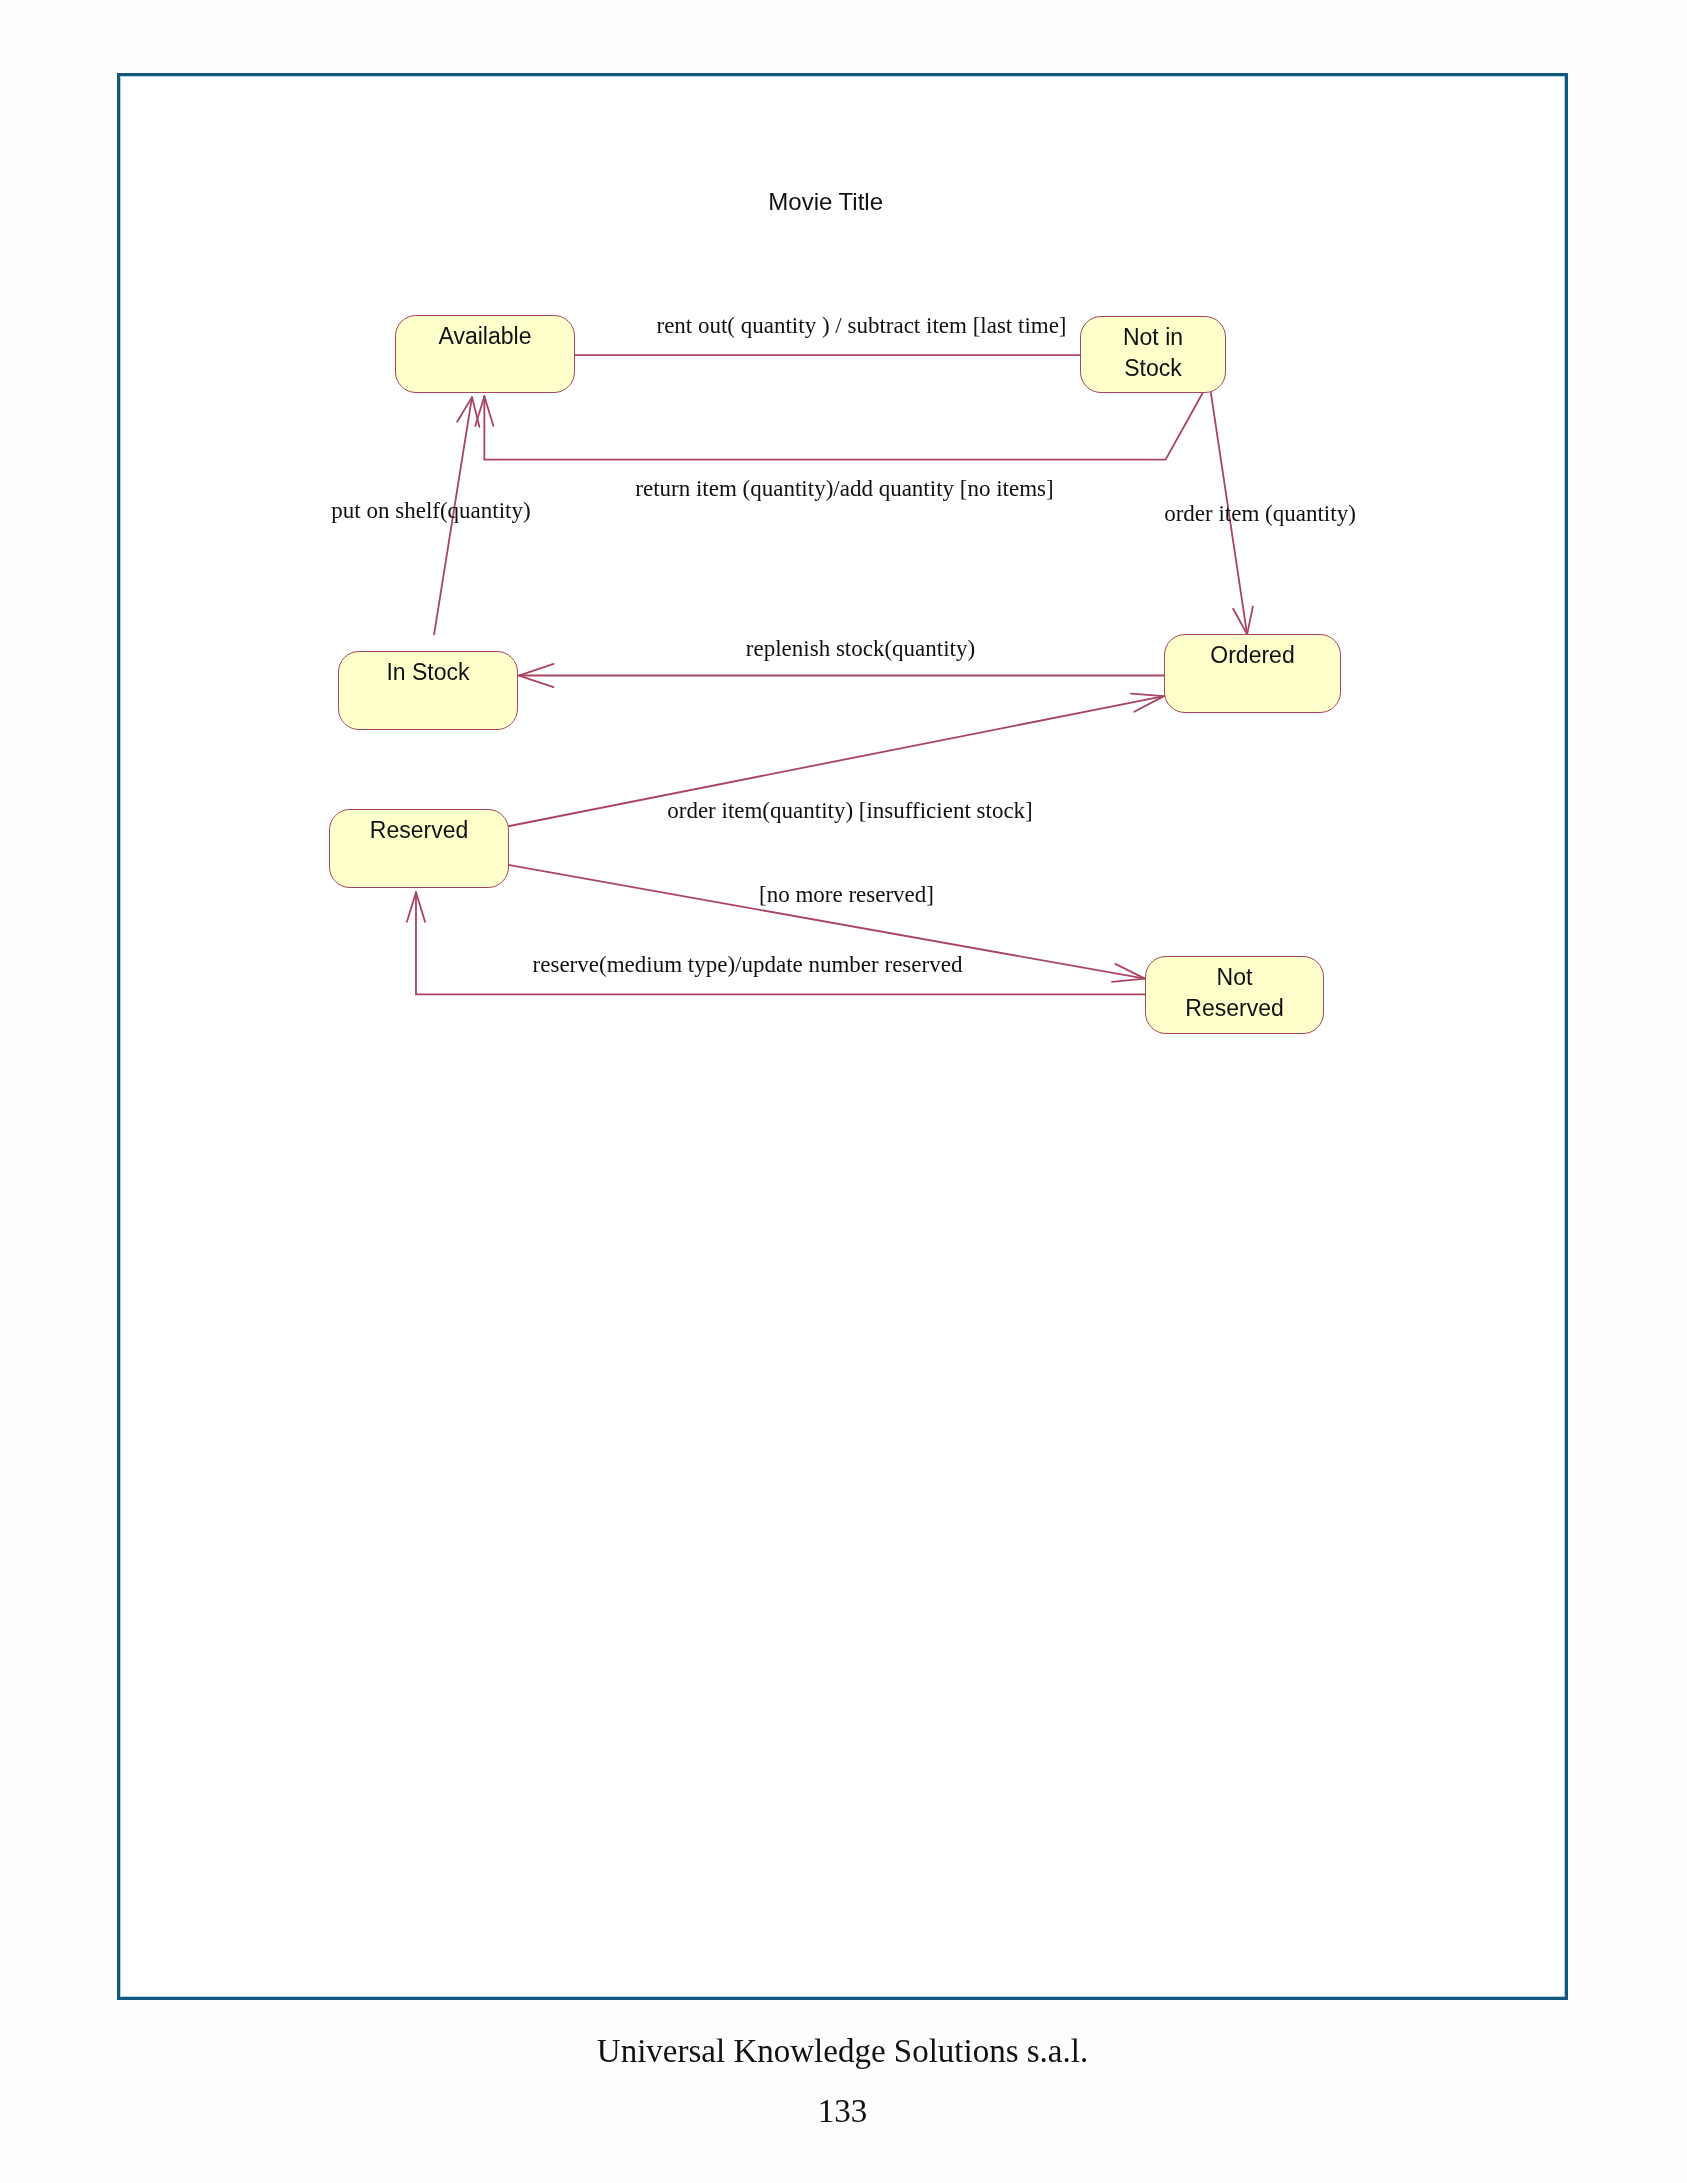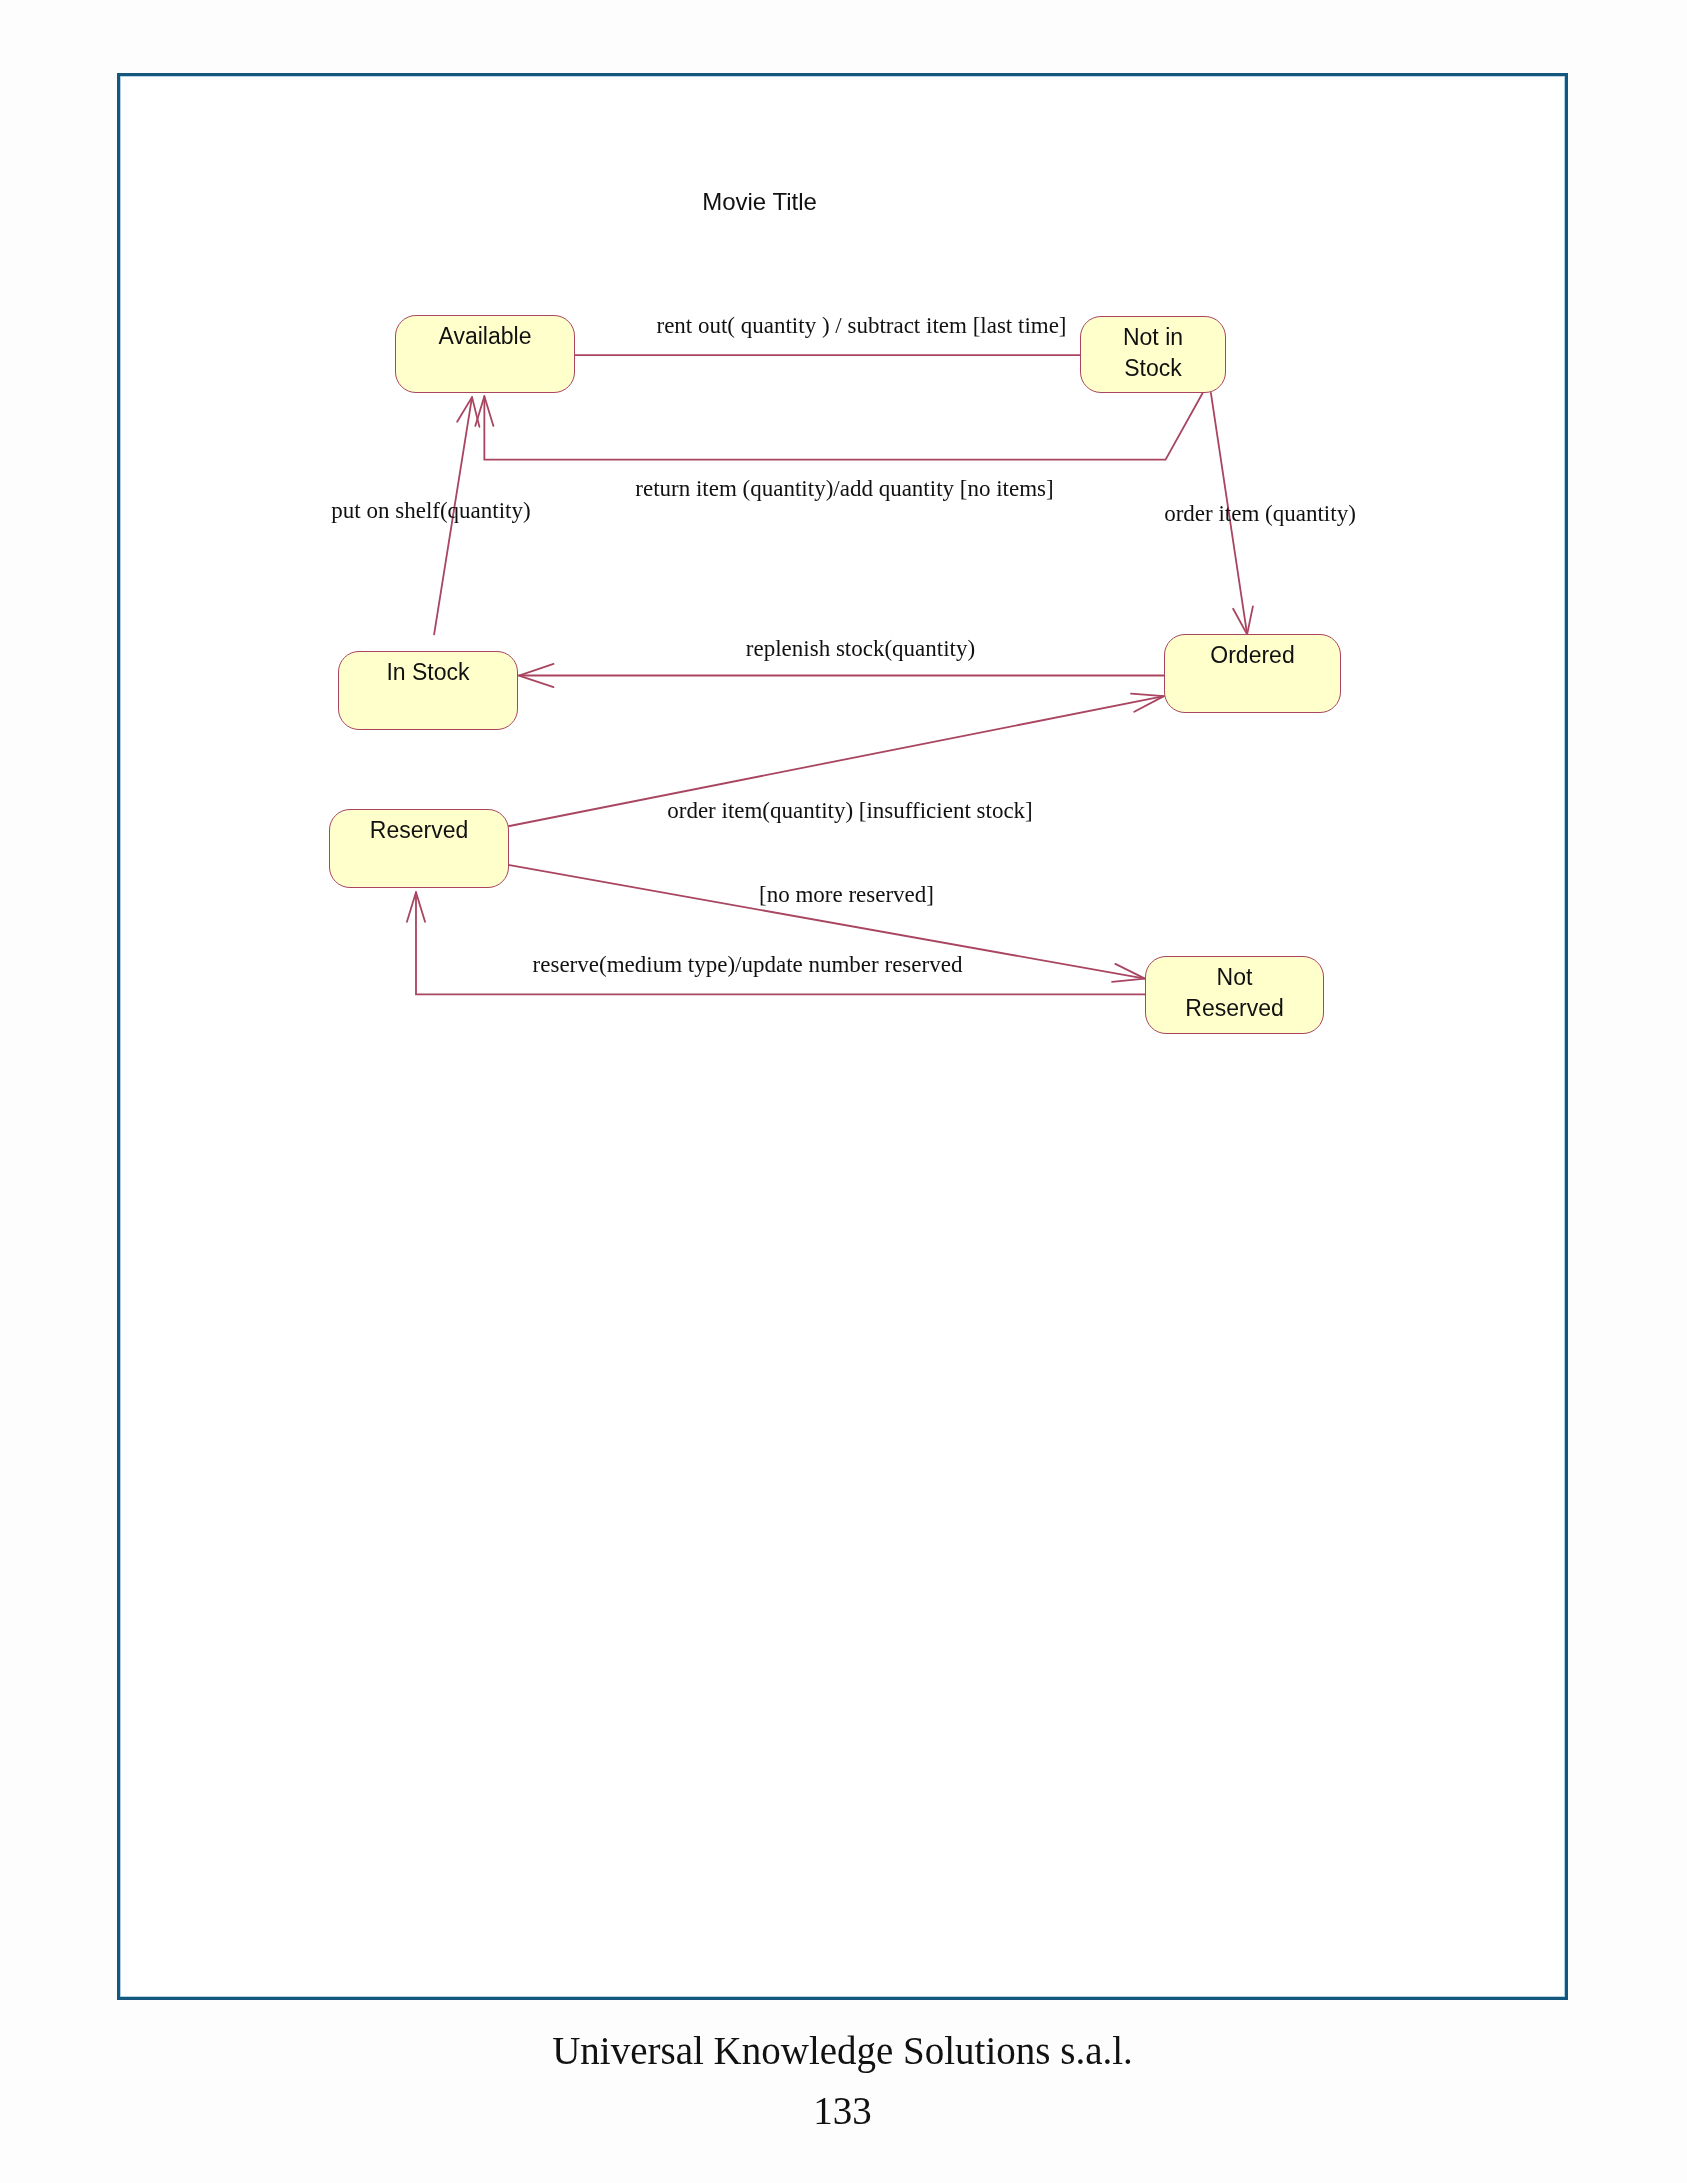--- a/index.html
+++ b/index.html
@@ -20,21 +20,21 @@
   }
   .page-frame{
     position:absolute;left:117px;top:73px;width:1451px;height:1927px;
     border:3.3px solid var(--page-border);
     box-shadow:inset 0 0 0 0.8px #9cc3dc;
     background:#ffffff;
     box-sizing:border-box;
   }
   .diagram-title{
     position:absolute;left:636px;top:188px;width:247px;
-    text-align:center;font-size:24px;line-height:28px;
+    text-align:right;font-size:24px;line-height:28px;
   }
   .state{
     position:absolute;
     background:var(--state-fill);
     border:1.6px solid var(--state-border);
     border-radius:21px;
     box-sizing:border-box;
     text-align:center;
     font-size:23px;line-height:30.5px;
     padding-top:5px;
@@ -46,21 +46,21 @@
     font-size:23px;line-height:26px;
     white-space:nowrap;
     font-family:Liberation Serif, serif;
   }
   svg.wires{position:absolute;left:0;top:0;}
   svg.wires path{fill:none;stroke:var(--line);stroke-width:2.2px;stroke-linecap:round;stroke-linejoin:miter;}
   .footer{
     position:absolute;left:348px;width:989px;
     text-align:center;
     font-family:"Liberation Serif",serif;
-    font-size:39px;line-height:36px;
+    font-size:33px;line-height:36px;
   }
 </style>
 </head>
 <body>
 
 <div class="page-frame"></div>
 
 <div class="diagram-title">Movie Title</div>
 
 <svg class="wires" width="1687" height="2183" aria-hidden="true" viewBox="0 0 2048 2650">

